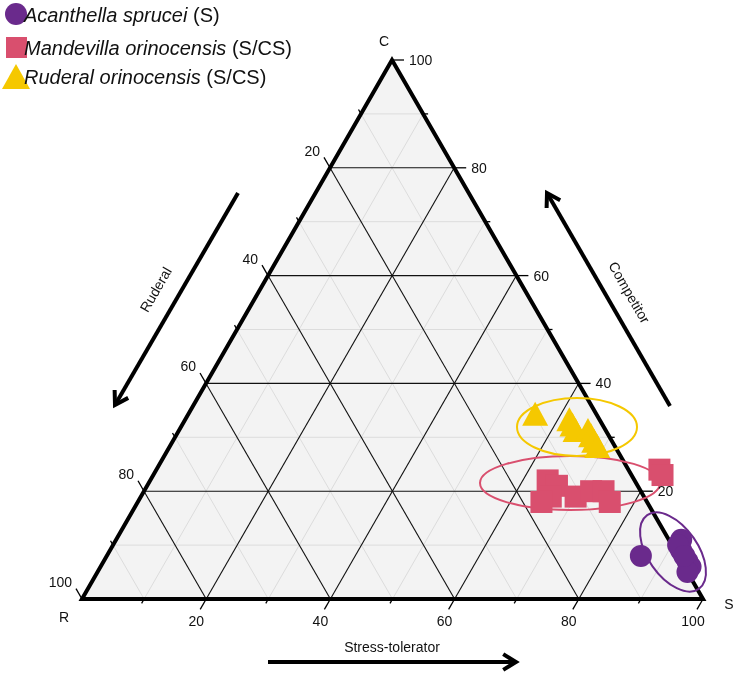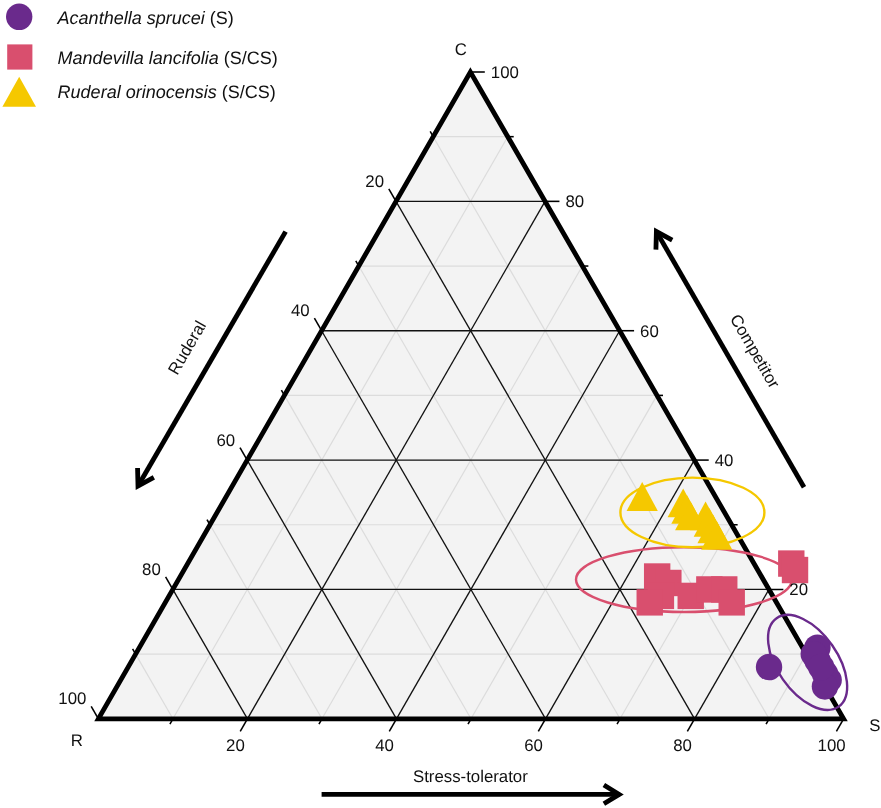--- a/index.html
+++ b/index.html
@@ -1,21 +1,21 @@
 <!DOCTYPE html>
 <html><head>
 <meta charset="utf-8">
 <style>
   html, body { margin:0; padding:0; background:#ffffff; }
   body { width:734px; height:673px; position:relative; overflow:hidden;
          font-family:"Liberation Sans", sans-serif; }
   #chart { position:absolute; left:0; top:0; }
   .legend { position:absolute; left:0; top:0; }
   .legend-item { position:absolute; left:0; height:30px; display:flex; align-items:center; white-space:nowrap; }
-  .legend-label { font-size:15px; color:#111; position:absolute; left:48px; }
+  .legend-label { font-size:20px; color:#111; position:absolute; left:24px; }
   .legend-label i { font-style:italic; }
   .tick-label { font-size:14px; fill:#111; }
   .axis-title { font-size:14px; fill:#111; }
 </style>
 </head>
 <body>
 
 <svg id="chart" width="734" height="673" viewBox="0 0 734 673" xmlns="http://www.w3.org/2000/svg">
   <g id="g-fill">
       <polygon points="82,599 703,599 392,60" fill="#f3f3f3"></polygon>
@@ -156,21 +156,21 @@
   <div class="legend-item" style="top:0px;">
     <svg width="40" height="30" style="position:absolute;left:0;top:0">
       <circle cx="16" cy="14" r="11" id="leg-m0" fill="#6a2a8c"></circle>
     </svg>
     <span class="legend-label"><i>Acanthella sprucei</i> <span>(S)</span></span>
   </div>
   <div class="legend-item" style="top:33px;">
     <svg width="40" height="30" style="position:absolute;left:0;top:0">
       <rect x="6" y="4" width="21" height="21" id="leg-m1" fill="#d94f6e"></rect>
     </svg>
-    <span class="legend-label"><i>Mandevilla lancifolia</i> <span>(S/CS)</span></span>
+    <span class="legend-label"><i>Mandevilla orinocensis</i> <span>(S/CS)</span></span>
   </div>
   <div class="legend-item" style="top:62px;">
     <svg width="40" height="30" style="position:absolute;left:0;top:0">
       <polygon points="16,2 30,27 2,27" id="leg-m2" fill="#f5c800"></polygon>
     </svg>
     <span class="legend-label"><i>Ruderal orinocensis</i> <span>(S/CS)</span></span>
   </div>
 </div>
 
 </body></html>

